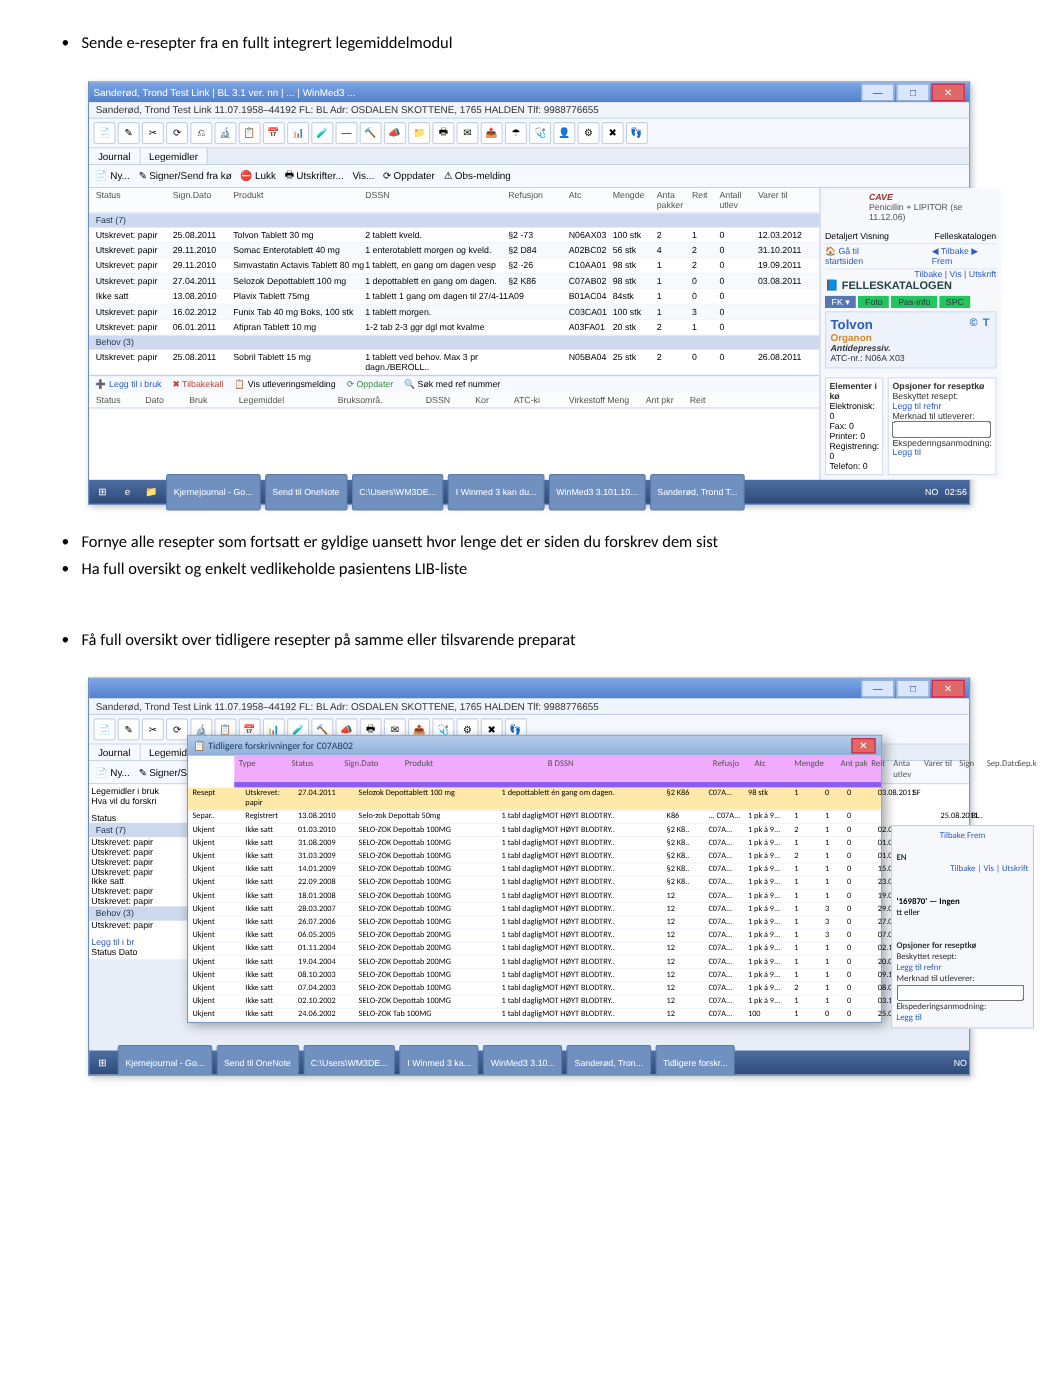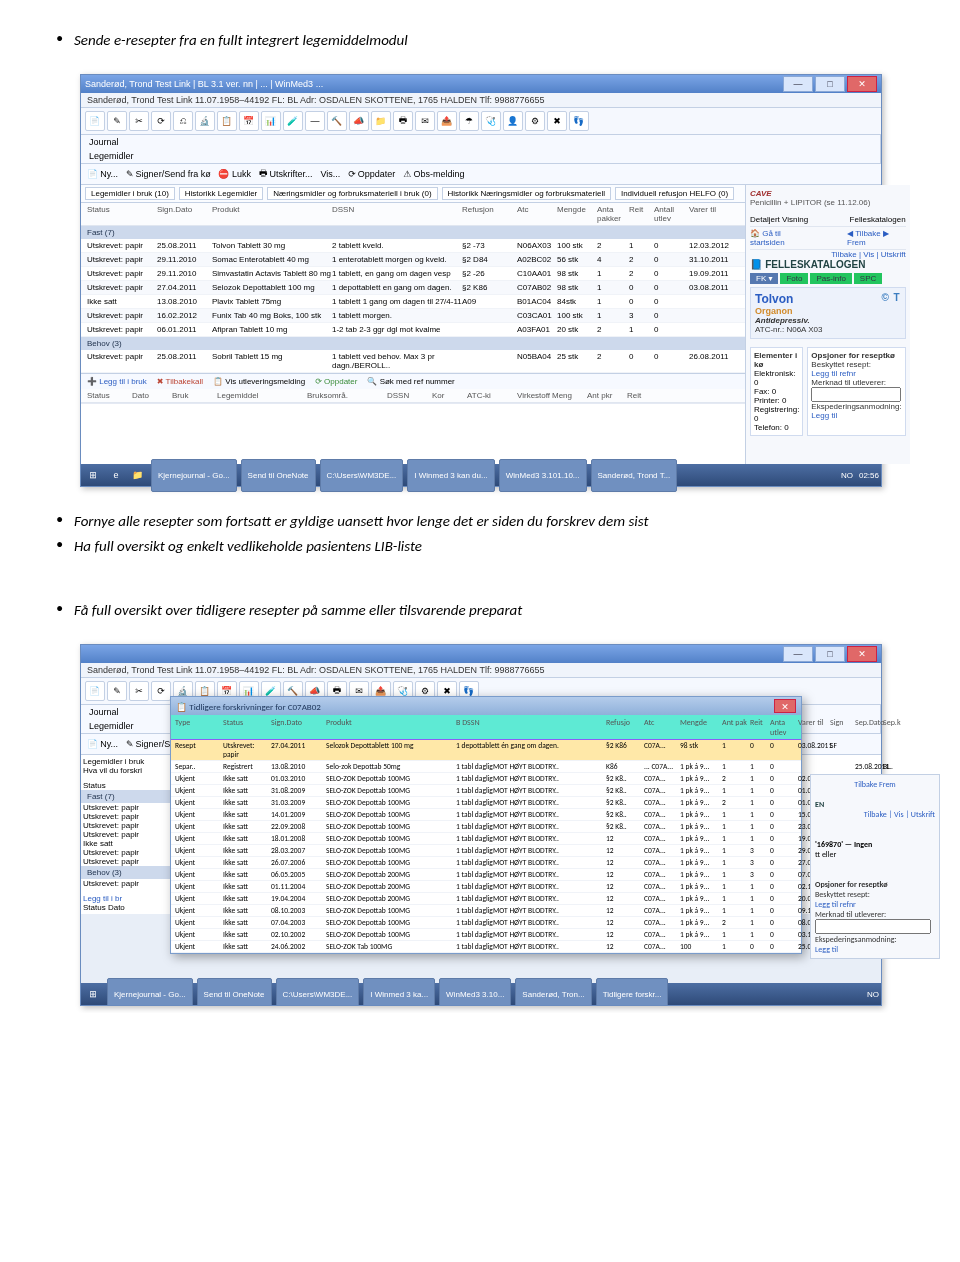--- a/index.html
+++ b/index.html
@@ -9,21 +9,20 @@
     font-size: 15px;
     color: #000;
     background: #fff;
     width: 960px;
     box-sizing: border-box;
   }
   .bullet-list {
     list-style: none;
     padding: 0;
     margin: 0 0 24px 0;
-    font-style: italic;
   }
   .bullet-list li {
     position: relative;
     padding-left: 24px;
     margin-bottom: 4px;
     line-height: 1.35;
   }
   .bullet-list li::before {
     content: "•";
     position: absolute;
@@ -69,21 +68,20 @@
     gap:2px;
     flex-wrap:wrap;
     border-bottom:1px solid #c3d0e4;
   }
   .tb-icon { width:18px; height:18px; background:#fff; border:1px solid #c3d0e4; border-radius:2px; display:flex; align-items:center; justify-content:center; font-size:9px; }
   .tabs {
     display:flex;
     background:#e8eef7;
     font-size:9px;
     border-bottom:1px solid #c3d0e4;
-    flex-direction:column;
   }
   .tab { padding:2px 8px; border-right:1px solid #c3d0e4; background:#f6f9ff; }
   .actionbar {
     display:flex;
     gap:8px;
     padding:2px 6px;
     font-size:9px;
     background:#f6f9ff;
     border-bottom:1px solid #c3d0e4;
     align-items:center;
@@ -103,21 +101,21 @@
   .right-panel { width:230px; background:#f6f8fc; border-left:1px solid #c3d0e4; font-size:8px; padding:4px; }
   .searchrow { display:flex; gap:4px; padding:3px 6px; font-size:8px; align-items:center; border-bottom:1px solid #e0e6f0; }
   .searchrow input { font-size:8px; padding:1px 3px; border:1px solid #b6c4da; width:120px; }
   .searchrow button { font-size:8px; padding:1px 12px; }
   .gridhead { display:grid; grid-template-columns: 70px 55px 120px 130px 55px 40px 40px 32px 25px 35px 50px; font-size:8px; color:#555; padding:2px 6px; border-bottom:1px solid #e0e6f0; background:#fbfcfe; }
   .section-bar { background:#cdd9ec; padding:2px 6px; font-size:8px; color:#22344f; }
   .gridrow { display:grid; grid-template-columns: 70px 55px 120px 130px 55px 40px 40px 32px 25px 35px 50px; font-size:8px; padding:2px 6px; border-bottom:1px solid #f0f3f8; background:#fff; }
   .gridrow.alt { background:#f7f9fd; }
   .bottom-actionbar { display:flex; gap:10px; padding:3px 6px; font-size:8px; border-top:1px solid #c3d0e4; background:#f6f9ff; align-items:center; }
   .gridhead2 { display:grid; grid-template-columns: 45px 40px 45px 90px 80px 45px 35px 50px 35px 35px 40px 45px; font-size:8px; color:#555; padding:2px 6px; border-bottom:1px solid #e0e6f0; background:#fbfcfe; }
-  .rp-block { margin-bottom:6px; }
+  .rp-block { margin-bottom:6px;margin-left:40px; }
   .rp-title { color:#a03030; font-style:italic; font-weight:bold; font-size:8px; }
   .rp-sub { font-size:8px; color:#555; }
   .rp-navrow { display:flex; justify-content:space-between; padding:2px 0; font-size:8px; border-bottom:1px solid #e0e6f0;gap:34px; }
   .rp-link { color:#2b5dc2; }
   .rp-felles { font-weight:bold; color:#244; font-size:10px; }
   .rp-tabs { display:flex; gap:2px; margin:3px 0; }
   .rp-tab { padding:1px 6px; background:#5578b0; color:#fff; font-size:8px; }
   .rp-tab.light { background:#22c55e; color:#334;text-align:right; }
   .rp-drug { background:#edf2fb; padding:4px; border:1px solid #d0dbef; }
   .rp-drug-name { color:#2b5dc2; font-size:12px; font-weight:bold; }
@@ -153,21 +151,21 @@
   .popup-title {
     height:18px;
     background:linear-gradient(#b4cceb,#8fb0da);
     display:flex;
     align-items:center;
     justify-content:space-between;
     padding:0 5px;
     font-size:9px;
     color:#223a5e;
   }
-  .popup-head { display:grid; grid-template-columns: 48px 48px 55px 130px 150px 38px 36px 42px 28px 20px 28px 32px 25px 28px 45px 28px; font-size:8px; padding:2px 4px; border-bottom:1px solid #8b5cf6; background:#5eead4; color:#555; }
+  .popup-head { display:grid; grid-template-columns: 48px 48px 55px 130px 150px 38px 36px 42px 28px 20px 28px 32px 25px 28px 45px 28px; font-size:8px; padding:2px 4px; border-bottom:5px solid #8b5cf6; background:#f0abfc; color:#555;margin-left:42px; }
   .popup-row { display:grid; grid-template-columns: 48px 48px 55px 130px 150px 38px 36px 42px 28px 20px 28px 32px 25px 28px 45px 28px; font-size:7.5px; padding:1px 4px; border-bottom:1px solid #f0f3f8; }
   .popup-row.hl { background:#ffe8a8; }
   .right-frag {
     width:120px;
     background:#f6f8fc;
     border:1px solid #c3d0e4;
     font-size:8px;
     padding:4px;
     position:relative;
     margin-top:-180px;
@@ -228,27 +226,20 @@
       <span class="abtn">⛔ <span>Lukk</span></span>
       <span class="abtn">🖶 <span>Utskrifter...</span></span>
       <span class="abtn">
           <span>Vis...</span>
         </span>
       <span class="abtn">⟳ <span>Oppdater</span></span>
       <span class="abtn">⚠ <span>Obs-melding</span></span>
     </div>
     <div class="content-row">
       <div class="left-panel">
-        <div class="subtoolbar">
-          <div class="subtab">Legemidler i bruk (10)</div>
-          <div class="subtab">Historikk Legemidler</div>
-          <div class="subtab">Næringsmidler og forbruksmateriell i bruk (0)</div>
-          <div class="subtab">Historikk Næringsmidler og forbruksmateriell</div>
-          <div class="subtab">Individuell refusjon HELFO (0)</div>
-        </div>
         <div class="gridhead">
           <span>Status</span>
           <span>Sign.Dato</span>
           <span>Produkt</span>
           <span>DSSN</span>
           <span>Refusjon</span>
           <span>Atc</span>
           <span>Mengde</span>
           <span>Anta pakker</span>
           <span>Reit</span>

